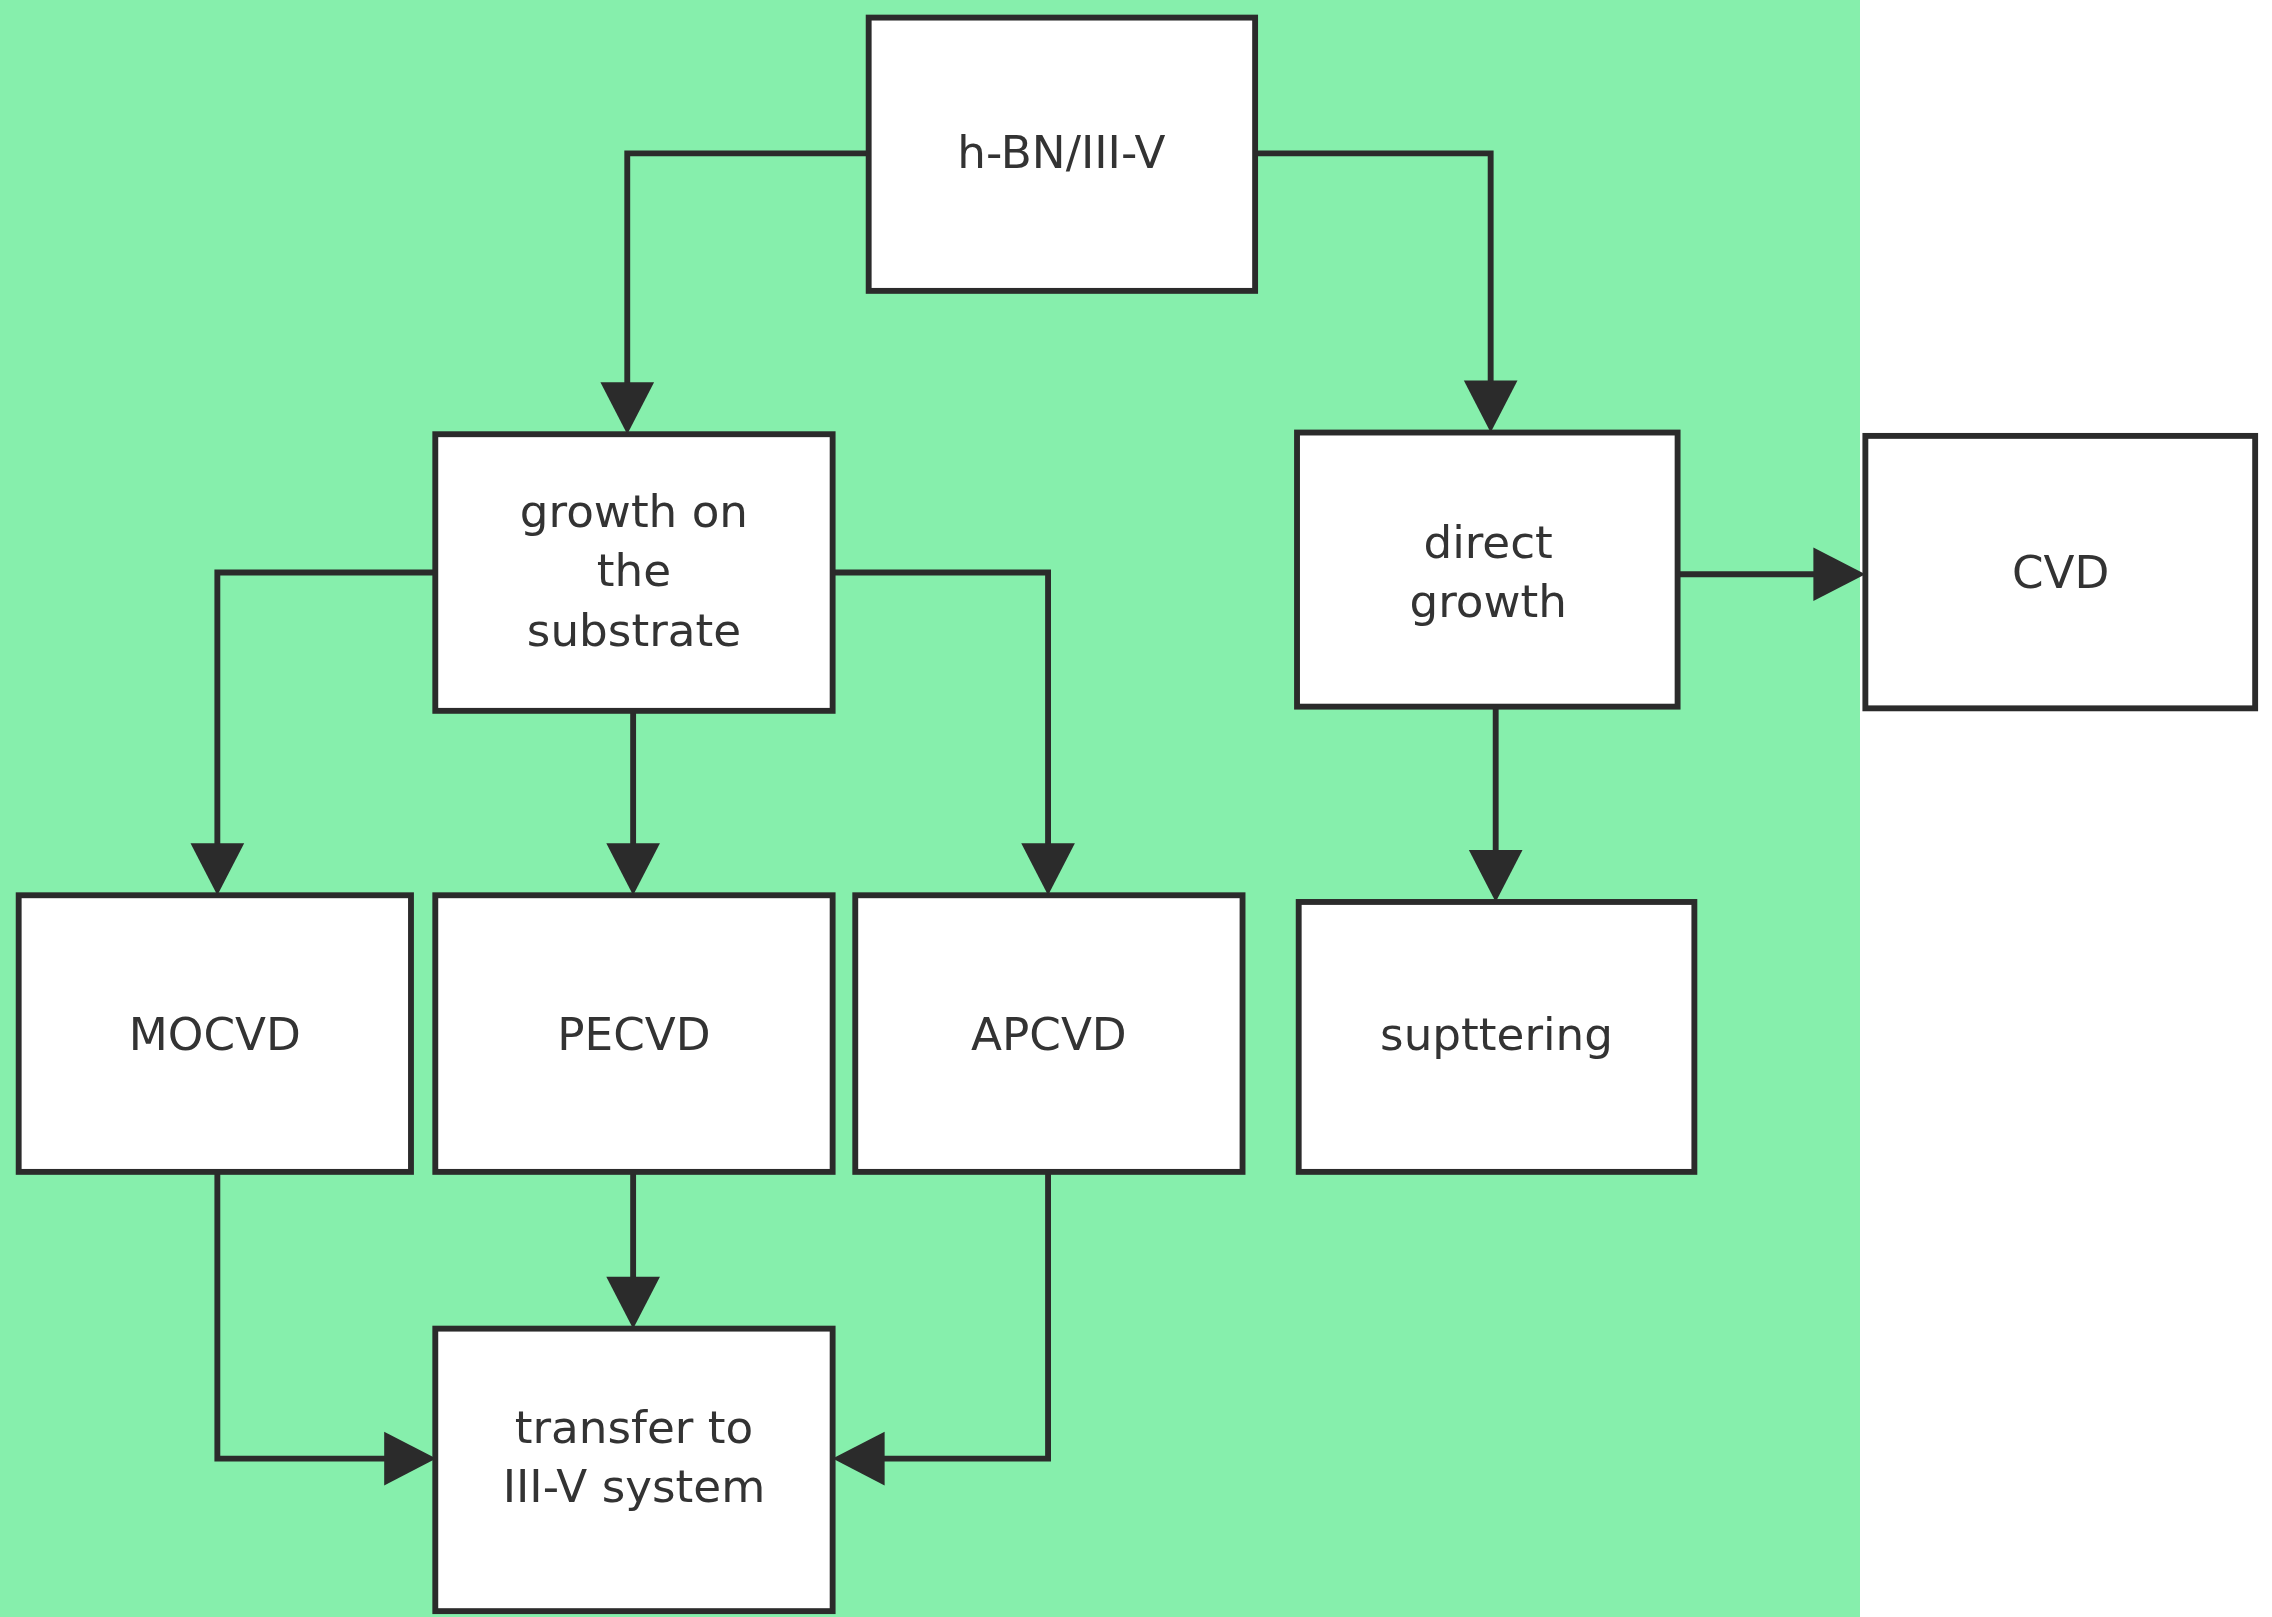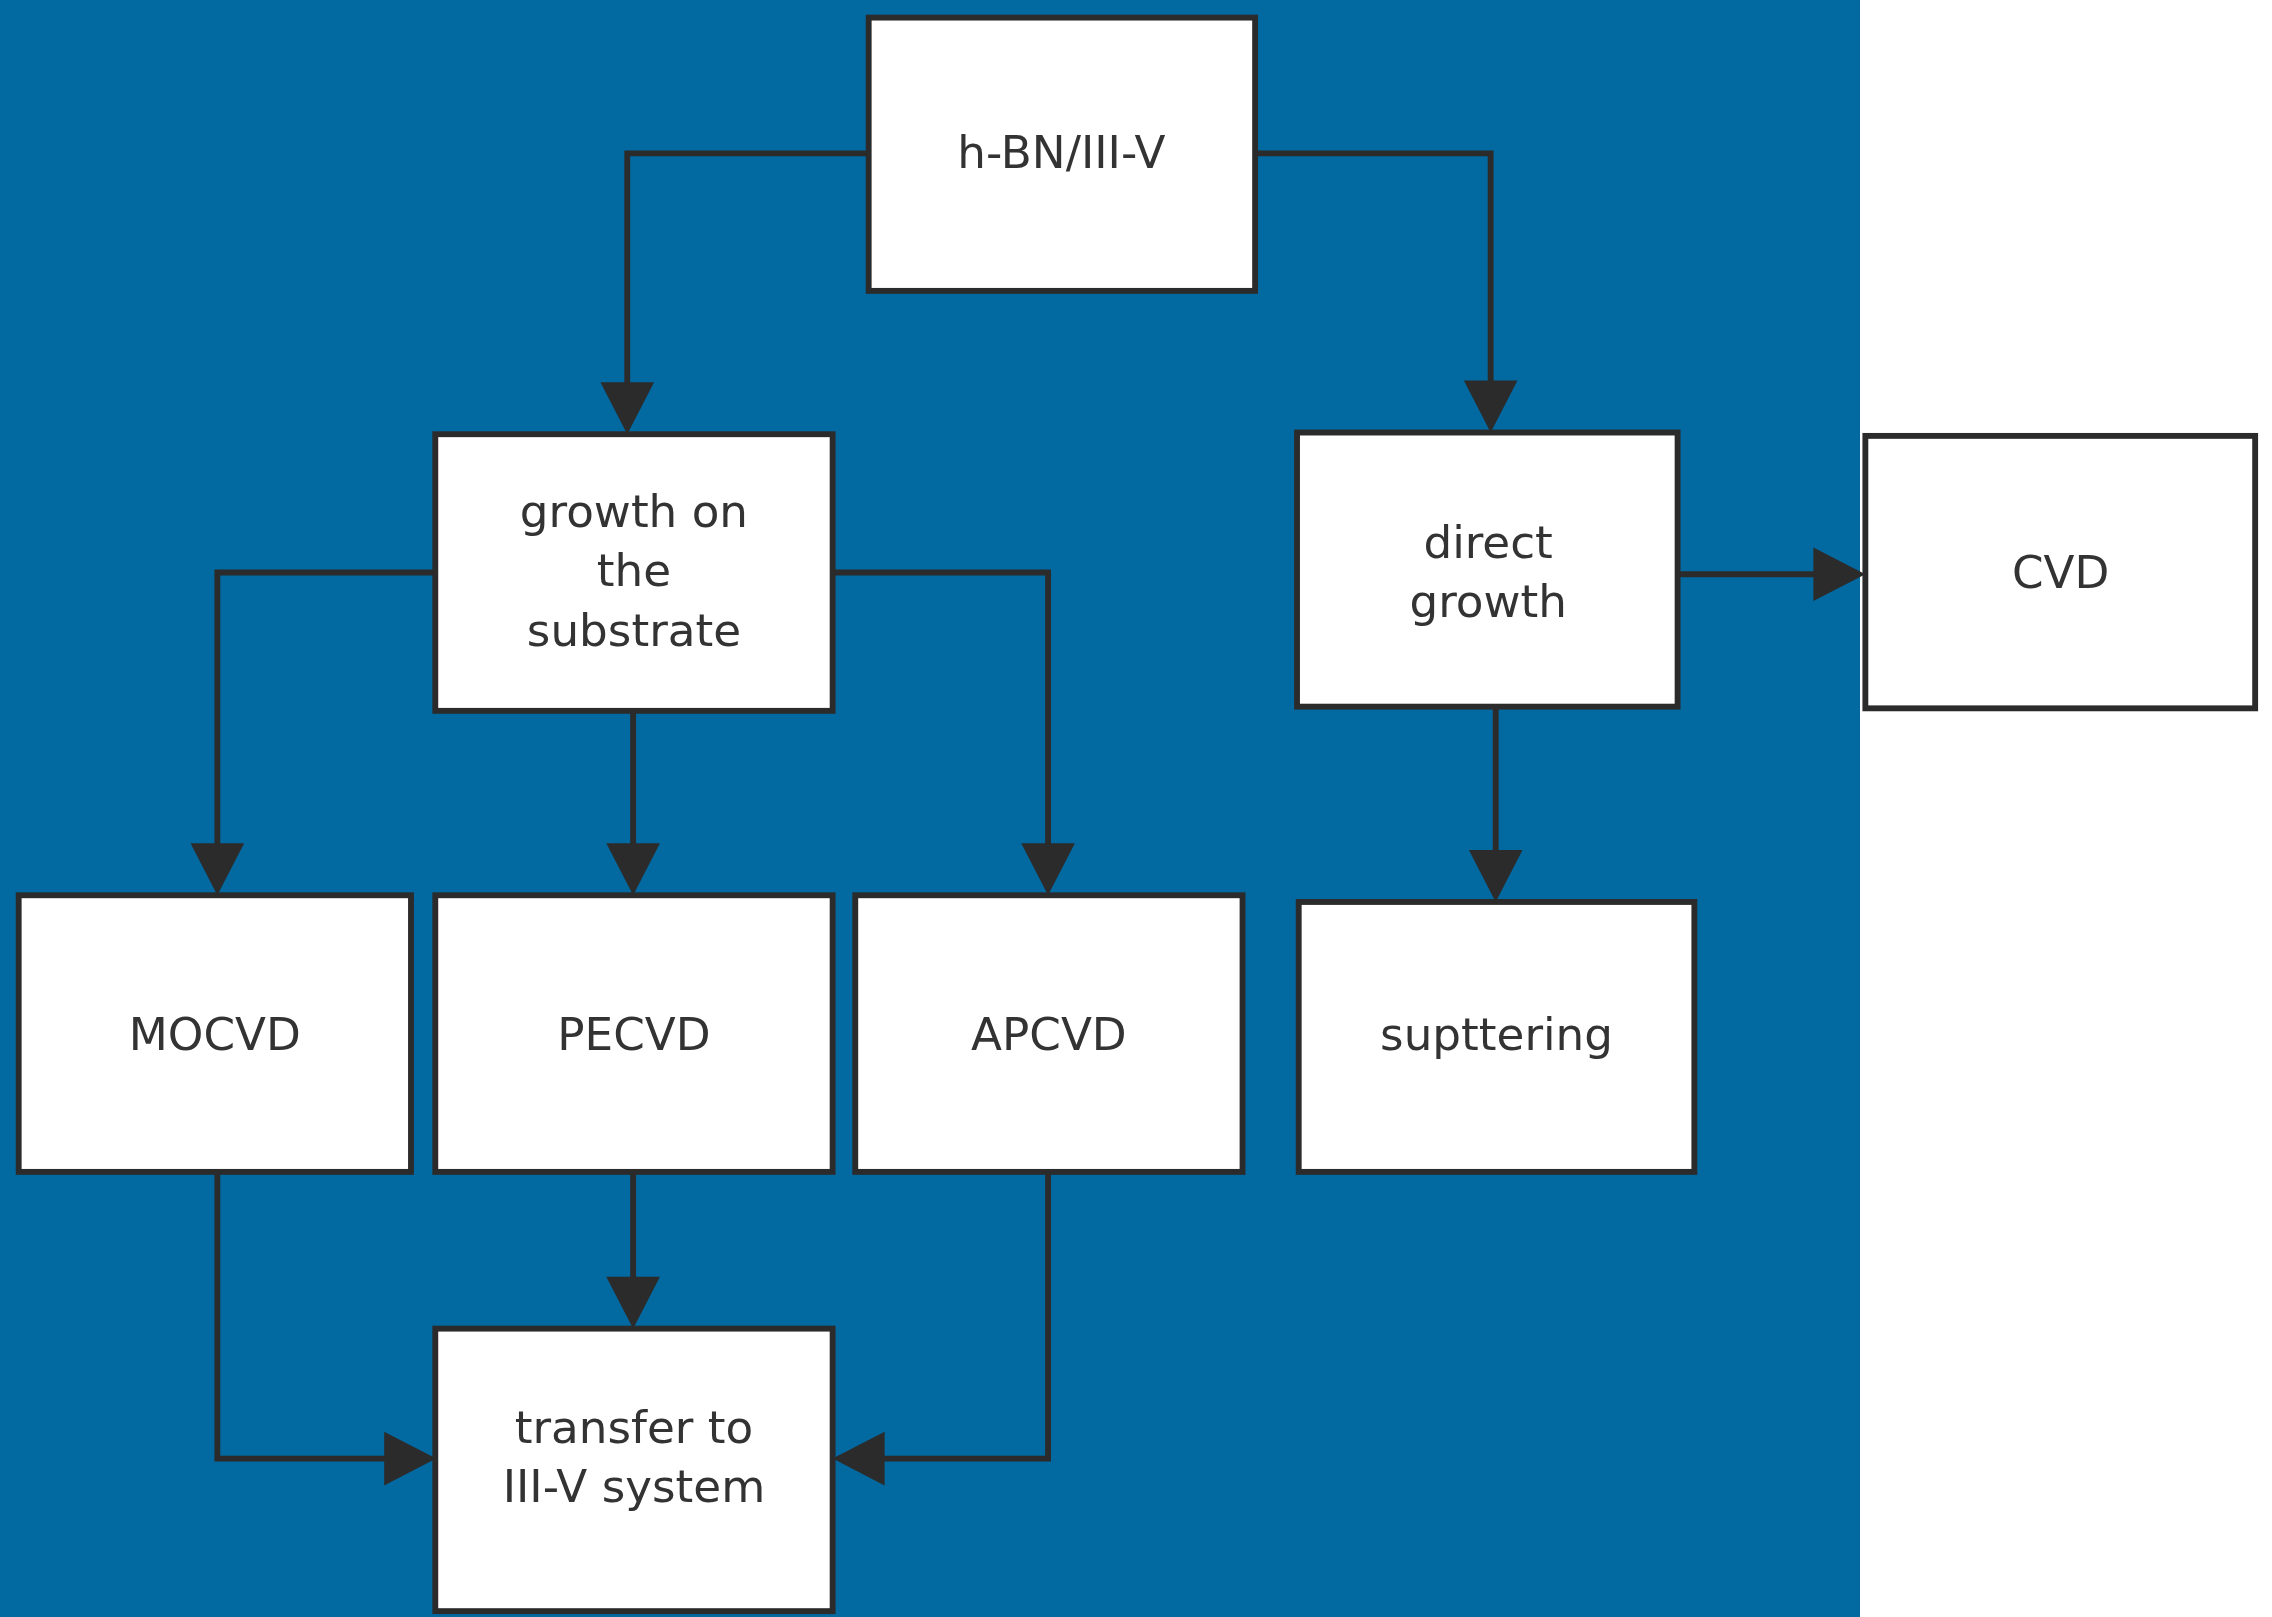--- a/index.html
+++ b/index.html
@@ -11,21 +11,21 @@
   body {
     width: 2273px;
     height: 1617px;
     overflow: hidden;
     font-family: "DejaVu Sans", "Liberation Sans", sans-serif;
   }
   #flowchart-root {
     position: relative;
     width: 1860px;
     height: 1617px;
-    background: #0369a1;
+    background: #86efac;
   }
   svg#flow-svg {
     position: absolute;
     left: 0;
     top: 0;
     width: 2273px;
     height: 1617px;
     display: block;
   }
   .node-rect {

